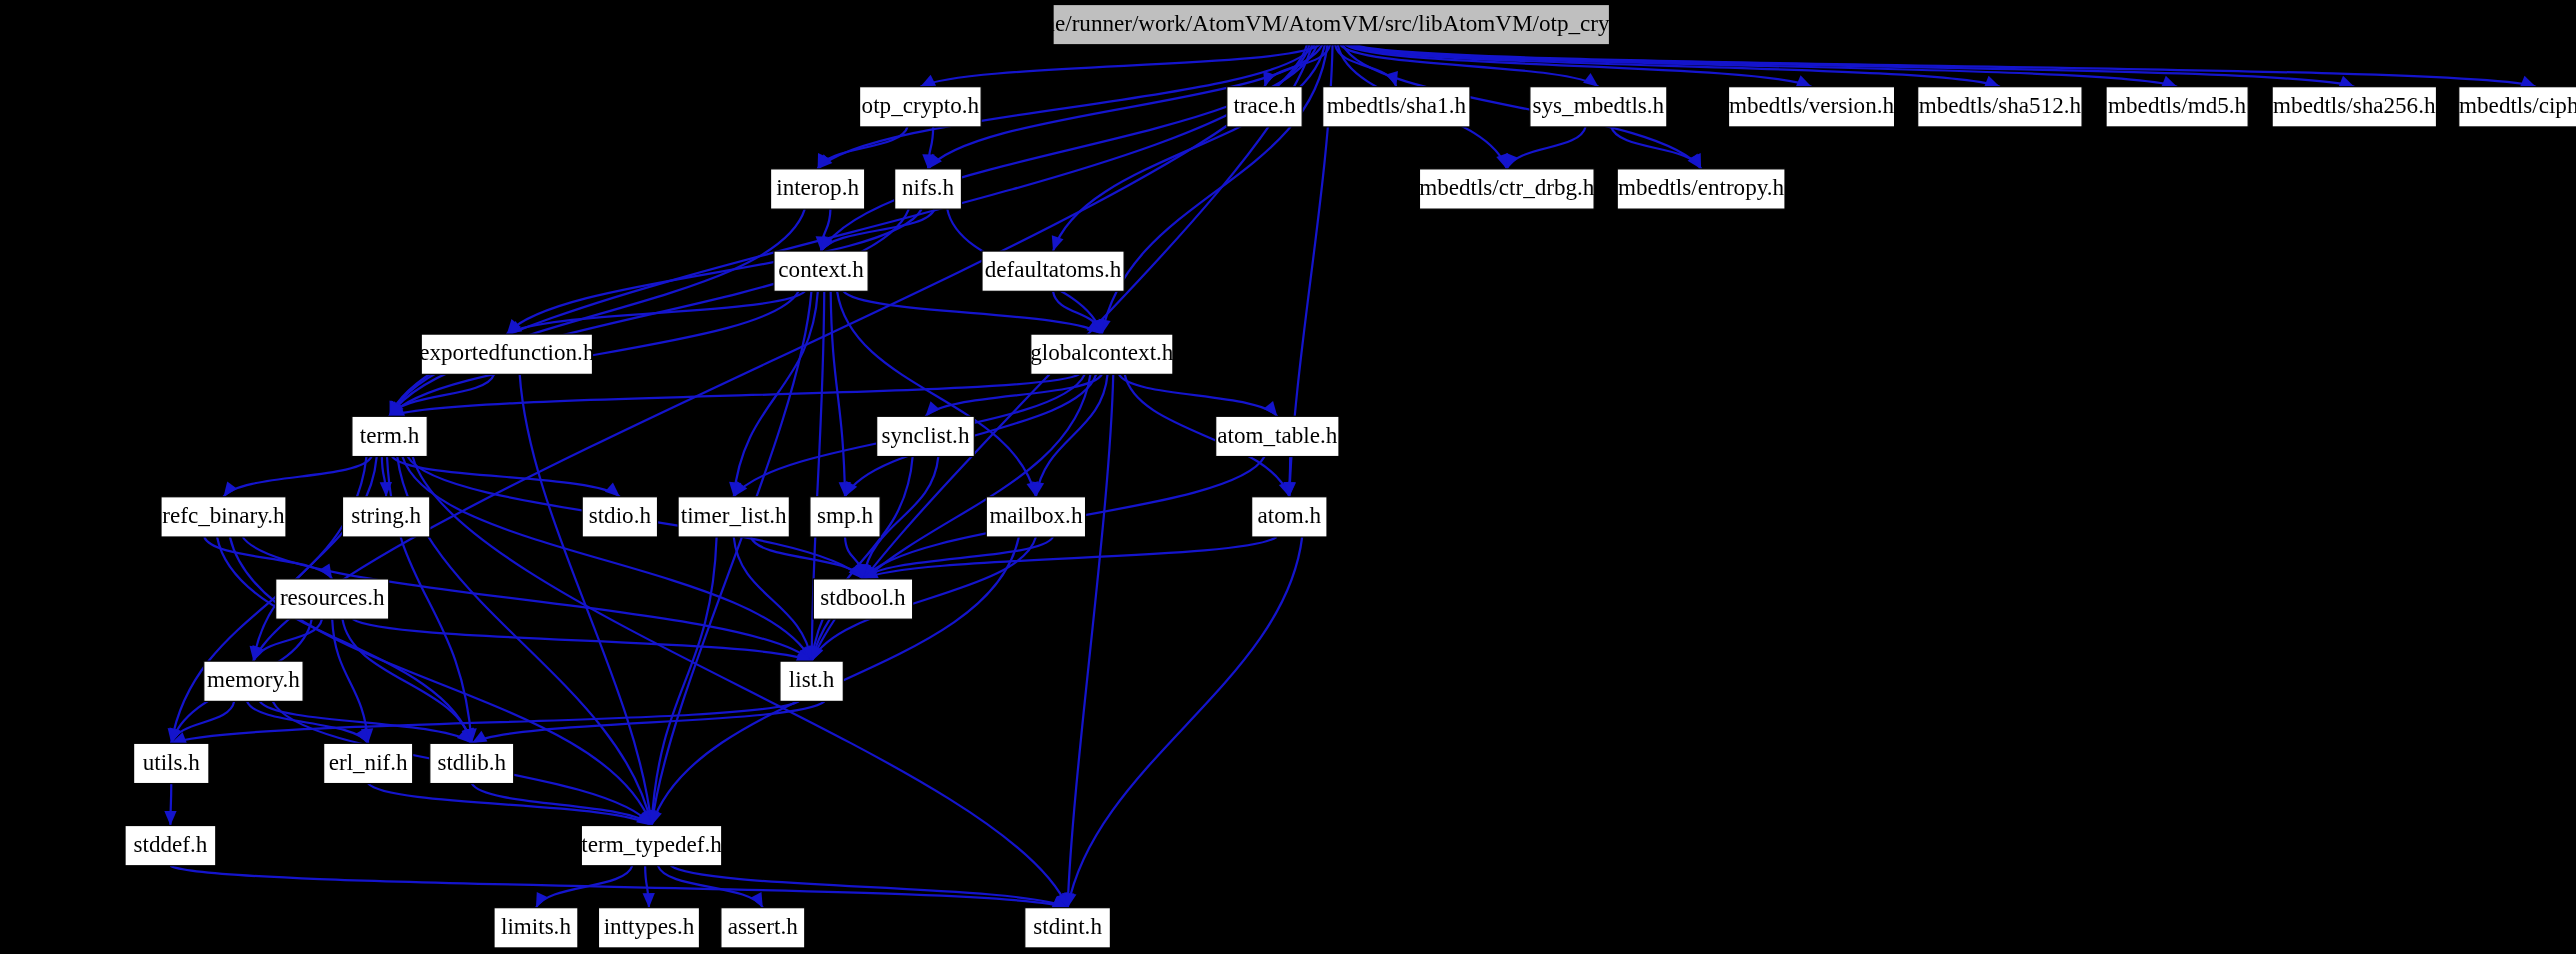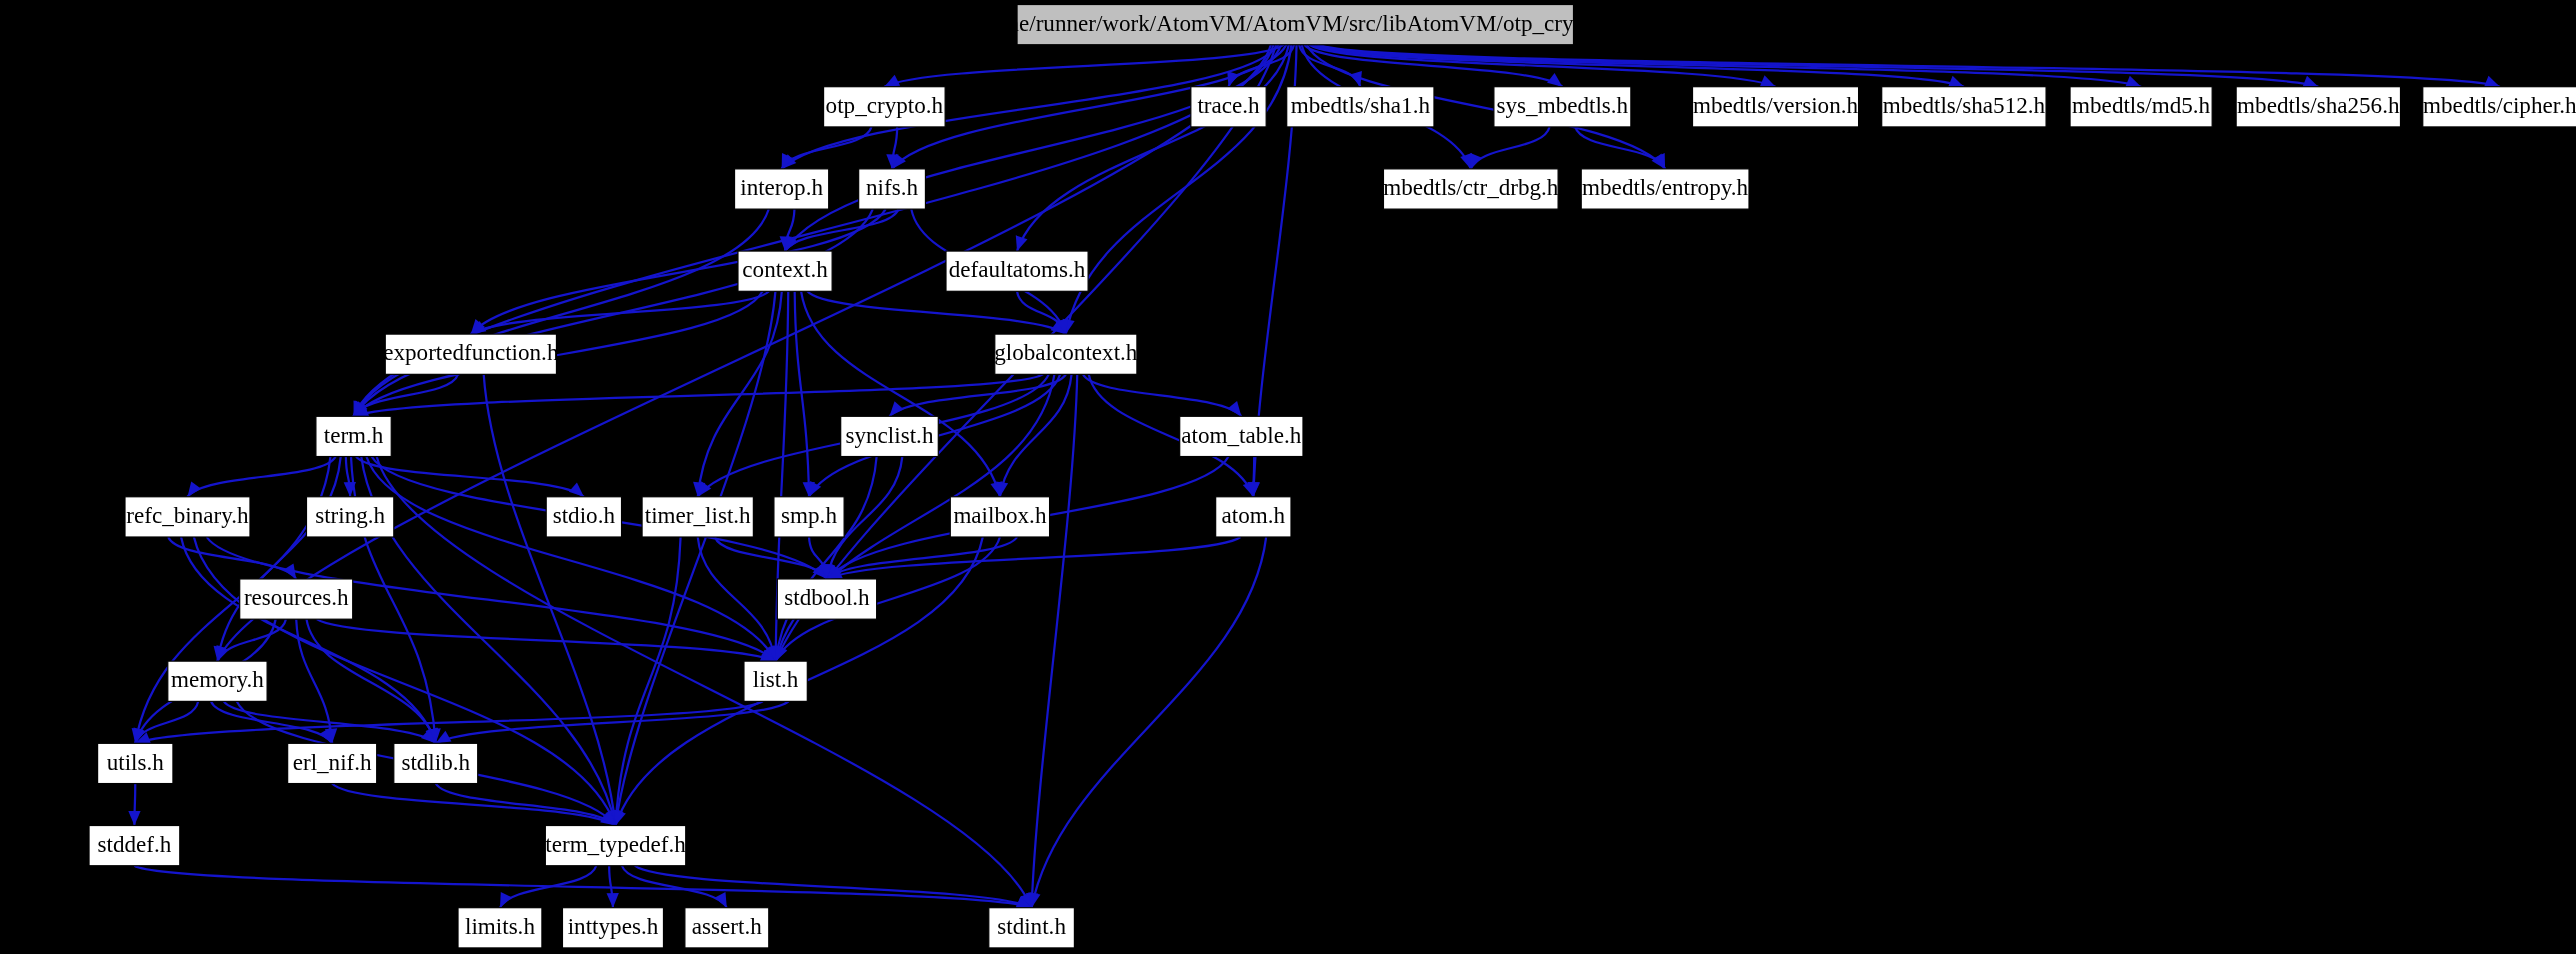--- a/index.html
+++ b/index.html
@@ -11,20 +11,21 @@
     width: 2576px;
     height: 955px;
     overflow: hidden;
     font-family: "Liberation Serif", "DejaVu Serif", serif;
   }
   #graph-root {
     position: relative;
     width: 2212px;
     height: 955px;
     background: #000000;
+    margin-left: 36px;
   }
   svg#graph-canvas {
     position: absolute;
     left: 0;
     top: 0;
     width: 2576px;
     height: 955px;
     display: block;
   }
   .gnode rect {

